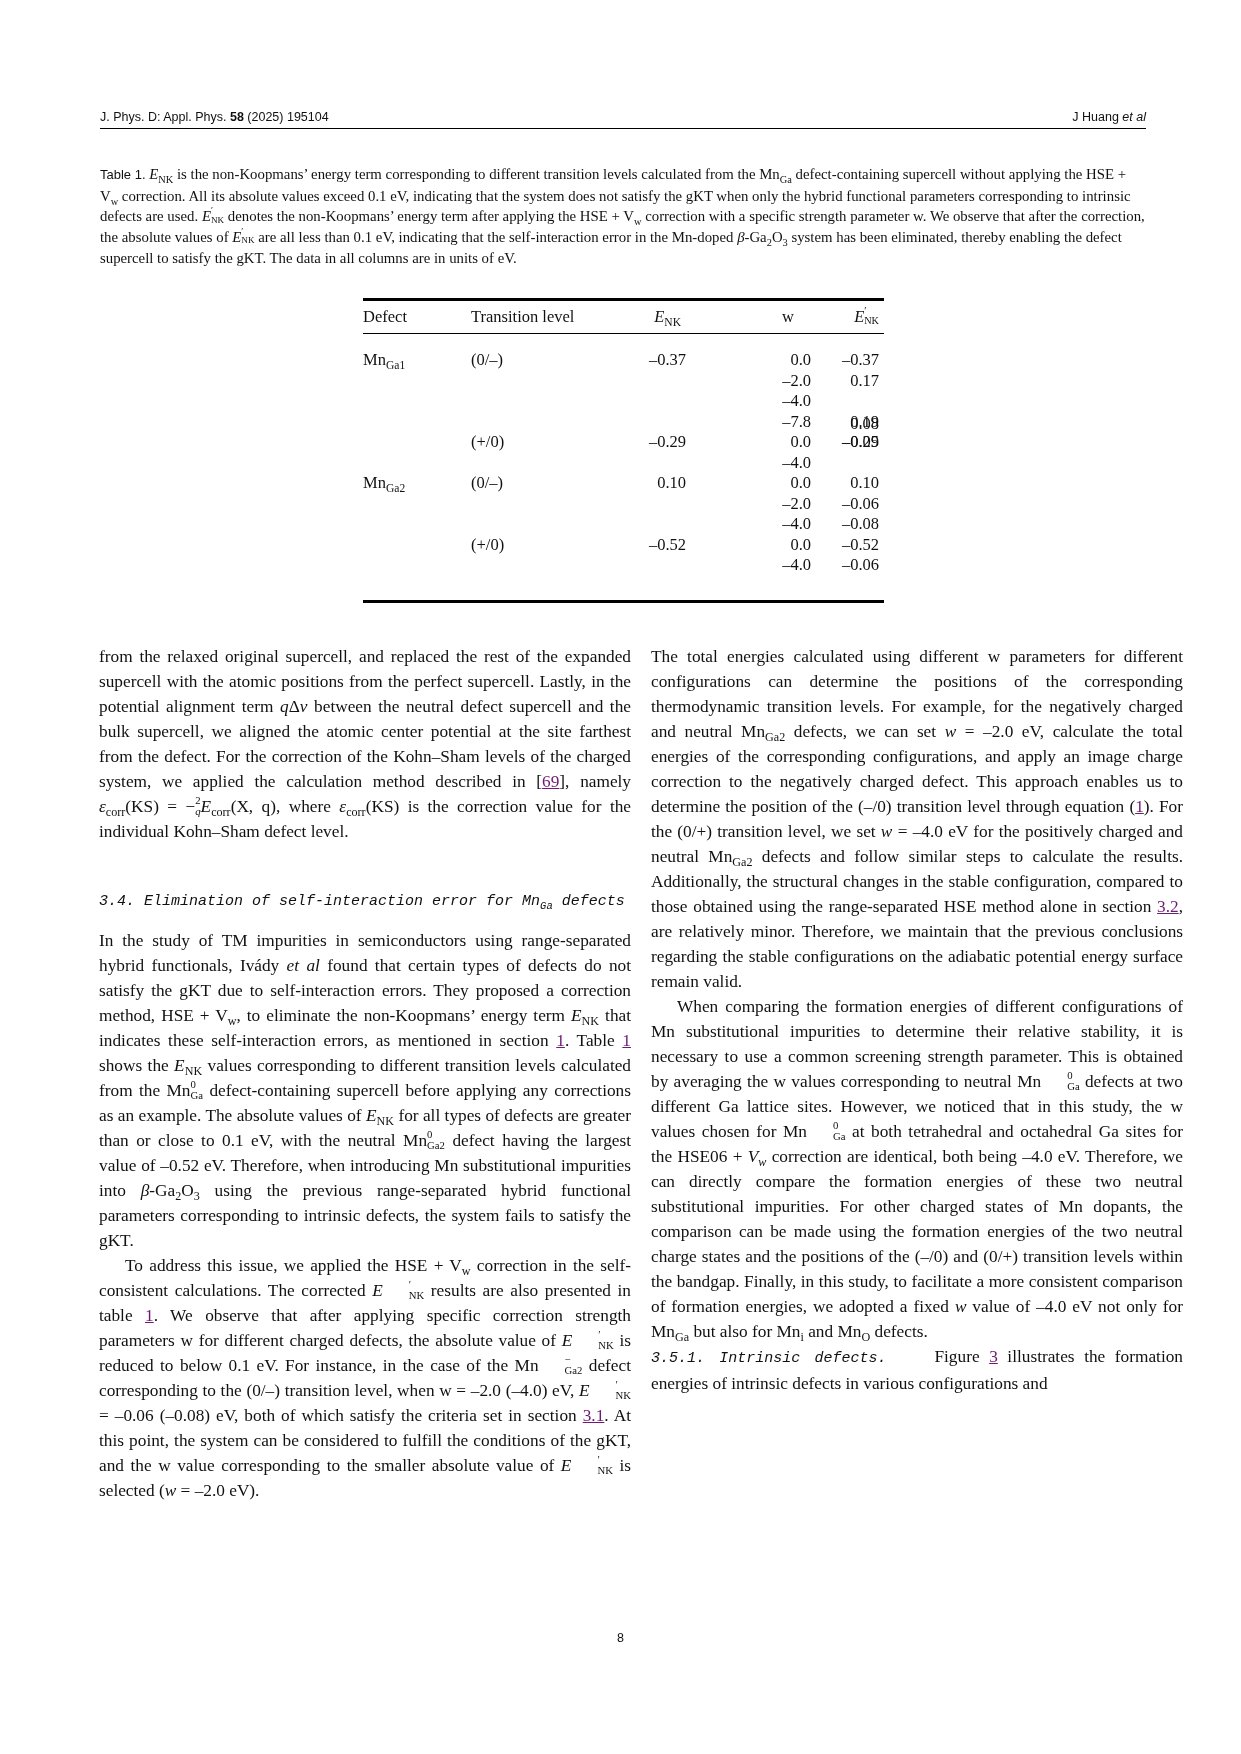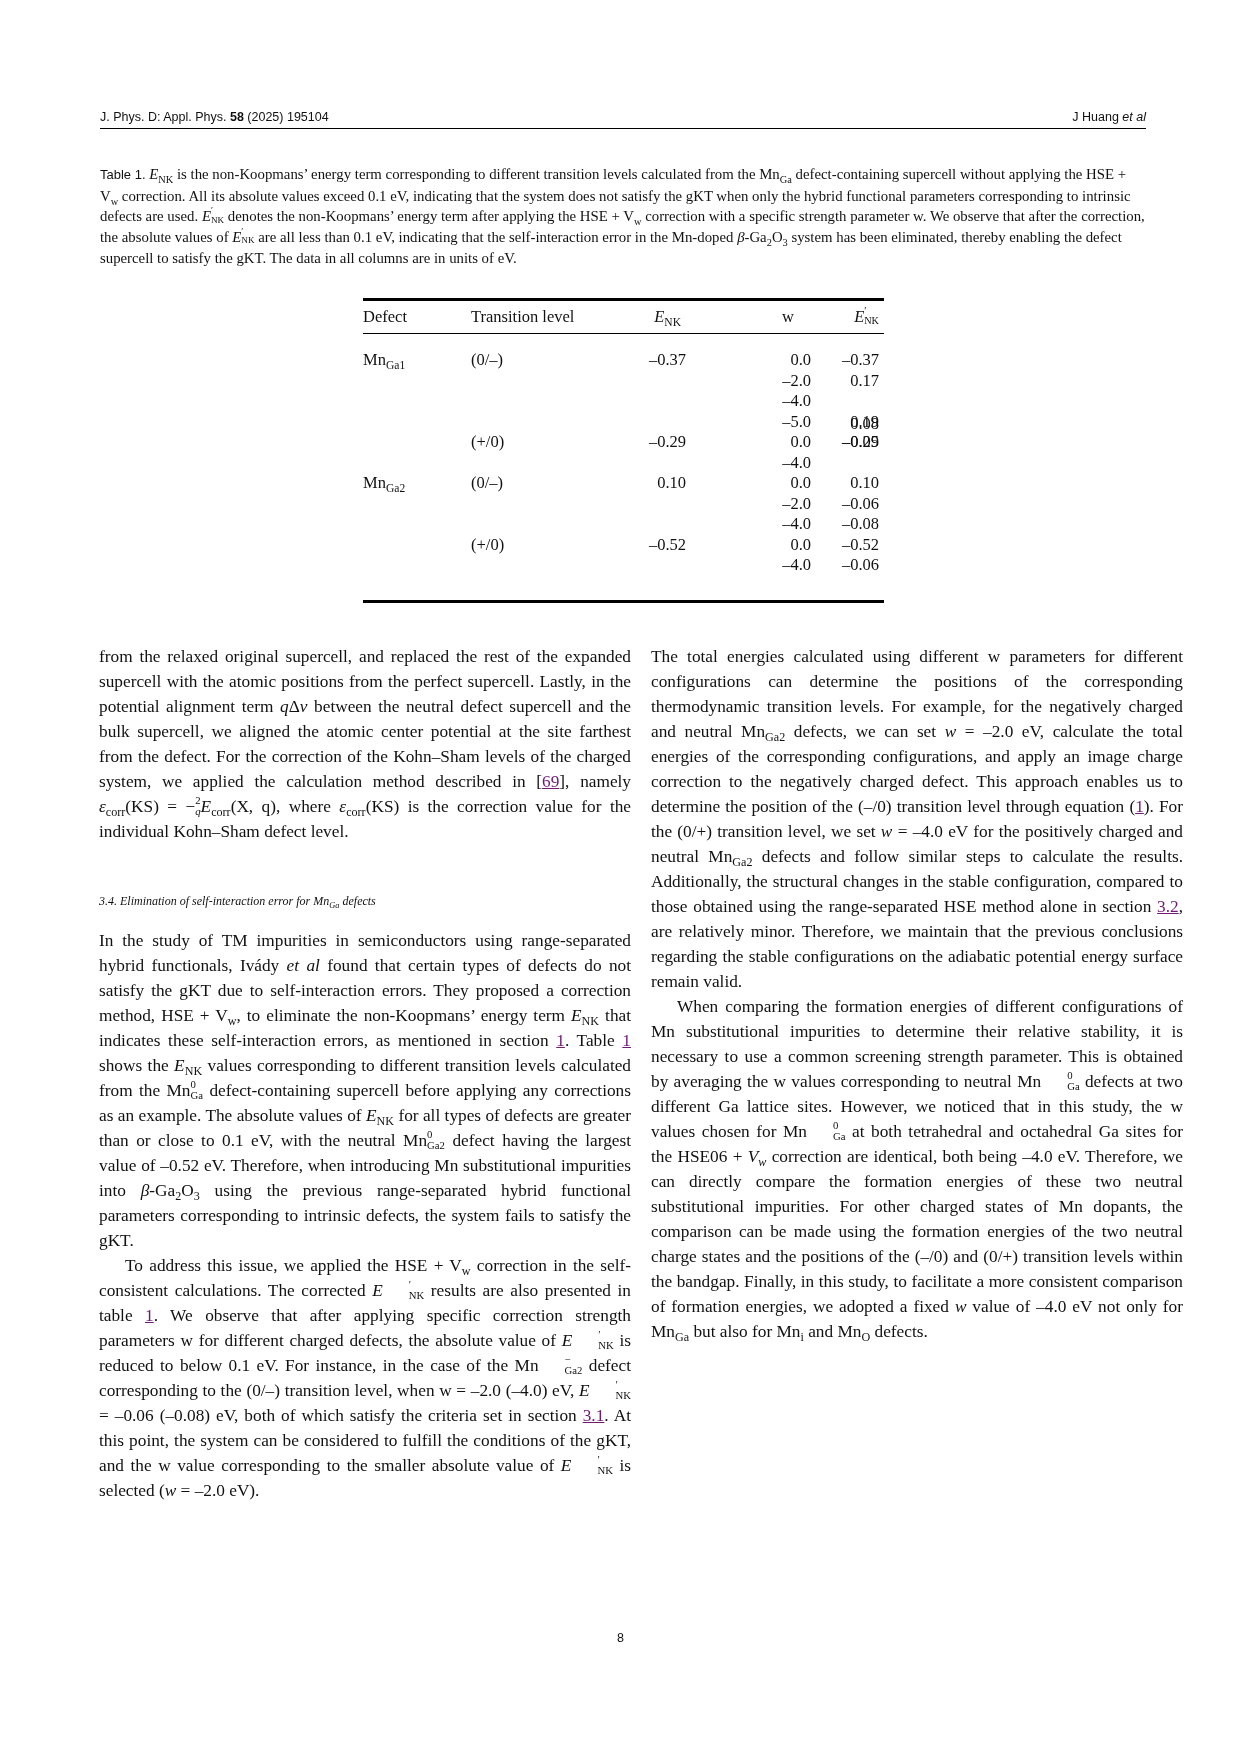--- a/index.html
+++ b/index.html
@@ -25,21 +25,21 @@
   .col-w { right: 430px; text-align: right; }
   .col-enkp { right: 362px; text-align: right; }
   .th.col-enk { right: 560px; }
   .th.col-w { right: 447px; }
 
   .col { position: absolute; top: 644px; width: 532px; font-size: 17.3px; line-height: 25px; text-align: justify; }
   .col-left { left: 99px; }
   .col-right { left: 632px; margin-left: 19px; }
   .col p { margin: 0; }
   .indent { text-indent: 26px; }
-  .sec-head { font-family: Liberation Serif, serif; font-style: italic; font-size: 12px; }
+  .sec-head { font-family: Liberation Mono, monospace; font-style: italic; font-size: 15px; }
   .link { color: #701a75; text-decoration: underline; }
   sub, sup { font-size: 70%; line-height: 0; }
   .it { font-style: italic; }
   .subsup { display: inline-block; vertical-align: middle; line-height: 1; font-size: 62%; text-align: left; position: relative; top: -2px; }
   .subsup span { display: block; }
 
   .page-num { position: absolute; top: 1631px; left: 0; width: 1241px; text-align: center; font-size: 12.5px; }
 </style>
 </head>
 <body>
@@ -76,21 +76,21 @@
     <div class="td serif col-w" style="top: 370.5px;"><span>–2.0</span></div>
     <div class="td serif col-enkp" style="top: 370.5px;"><span>0.17</span></div>
     <div class="td serif col-defect" style="top: 391px;"><span></span><sub></sub></div>
     <div class="td serif col-trans" style="top: 391px;"><span></span></div>
     <div class="td serif col-enk" style="top: 391px;"><span></span></div>
     <div class="td serif col-w" style="top: 391px;"><span>–4.0</span></div>
     <div class="td serif col-enkp" style="top: 414px;"><span>0.08</span></div>
     <div class="td serif col-defect" style="top: 411.5px;"><span></span><sub></sub></div>
     <div class="td serif col-trans" style="top: 411.5px;"><span></span></div>
     <div class="td serif col-enk" style="top: 411.5px;"><span></span></div>
-    <div class="td serif col-w" style="top: 411.5px;"><span>–5.0</span></div>
+    <div class="td serif col-w" style="top: 411.5px;"><span>–7.8</span></div>
     <div class="td serif col-enkp" style="top: 411.5px;"><span>0.19</span></div>
     <div class="td serif col-defect" style="top: 432px;"><span></span><sub></sub></div>
     <div class="td serif col-trans" style="top: 432px;"><span>(+/0)</span></div>
     <div class="td serif col-enk" style="top: 432px;"><span>–0.29</span></div>
     <div class="td serif col-w" style="top: 432px;"><span>0.0</span></div>
     <div class="td serif col-enkp" style="top: 432px;"><span>–0.29</span></div>
     <div class="td serif col-defect" style="top: 452.5px;"><span></span><sub></sub></div>
     <div class="td serif col-trans" style="top: 452.5px;"><span></span></div>
     <div class="td serif col-enk" style="top: 452.5px;"><span></span></div>
     <div class="td serif col-w" style="top: 452.5px;"><span>–4.0</span></div>
@@ -131,15 +131,16 @@
 
   <p class="indent"><span>To address this issue, we applied the HSE + V</span><sub>w</sub><span> correction in the self-consistent calculations. The corrected </span><span class="it">E</span><span class="subsup"><span>′</span><span>NK</span></span><span> results are also presented in table </span><span class="link">1</span><span>. We observe that after applying specific correction strength parameters w for different charged defects, the absolute value of </span><span class="it">E</span><span class="subsup"><span>′</span><span>NK</span></span><span> is reduced to below 0.1 eV. For instance, in the case of the Mn</span><span class="subsup"><span>−</span><span>Ga2</span></span><span> defect corresponding to the (0/–) transition level, when w = –2.0 (–4.0) eV, </span><span class="it">E</span><span class="subsup"><span>′</span><span>NK</span></span><span> = –0.06 (–0.08) eV, both of which satisfy the criteria set in section </span><span class="link">3.1</span><span>. At this point, the system can be considered to fulfill the conditions of the gKT, and the w value corresponding to the smaller absolute value of </span><span class="it">E</span><span class="subsup"><span>′</span><span>NK</span></span><span> is selected (</span><span class="it">w</span><span> = –2.0 eV).</span></p>
 </div>
 
 <div class="col col-right serif">
   <p><span>The total energies calculated using different w parameters for different configurations can determine the positions of the corresponding thermodynamic transition levels. For example, for the negatively charged and neutral Mn</span><sub>Ga2</sub><span> defects, we can set </span><span class="it">w</span><span> = –2.0 eV, calculate the total energies of the corresponding configurations, and apply an image charge correction to the negatively charged defect. This approach enables us to determine the position of the (–/0) transition level through equation (</span><span class="link">1</span><span>). For the (0/+) transition level, we set </span><span class="it">w</span><span> = –4.0 eV for the positively charged and neutral Mn</span><sub>Ga2</sub><span> defects and follow similar steps to calculate the results. Additionally, the structural changes in the stable configuration, compared to those obtained using the range-separated HSE method alone in section </span><span class="link">3.2</span><span>, are relatively minor. Therefore, we maintain that the previous conclusions regarding the stable configurations on the adiabatic potential energy surface remain valid.</span></p>
 
   <p class="indent"><span>When comparing the formation energies of different configurations of Mn substitutional impurities to determine their relative stability, it is necessary to use a common screening strength parameter. This is obtained by averaging the w values corresponding to neutral Mn</span><span class="subsup"><span>0</span><span>Ga</span></span><span> defects at two different Ga lattice sites. However, we noticed that in this study, the w values chosen for Mn</span><span class="subsup"><span>0</span><span>Ga</span></span><span> at both tetrahedral and octahedral Ga sites for the HSE06 + </span><span class="it">V<sub>w</sub></span><span> correction are identical, both being –4.0 eV. Therefore, we can directly compare the formation energies of these two neutral substitutional impurities. For other charged states of Mn dopants, the comparison can be made using the formation energies of the two neutral charge states and the positions of the (–/0) and (0/+) transition levels within the bandgap. Finally, in this study, to facilitate a more consistent comparison of formation energies, we adopted a fixed </span><span class="it">w</span><span> value of –4.0 eV not only for Mn</span><sub>Ga</sub><span> but also for Mn</span><sub>i</sub><span> and Mn</span><sub>O</sub><span> defects.</span></p>
 
 
+  <p><span class="sec-head">3.5.1.  Intrinsic defects.</span>&nbsp;&nbsp;&nbsp;&nbsp;&nbsp;<span>Figure </span><span class="link">3</span><span> illustrates the formation energies of intrinsic defects in various configurations and</span></p>
 </div>
 
 <div class="page-num sans">8</div>
 
 </body></html>

